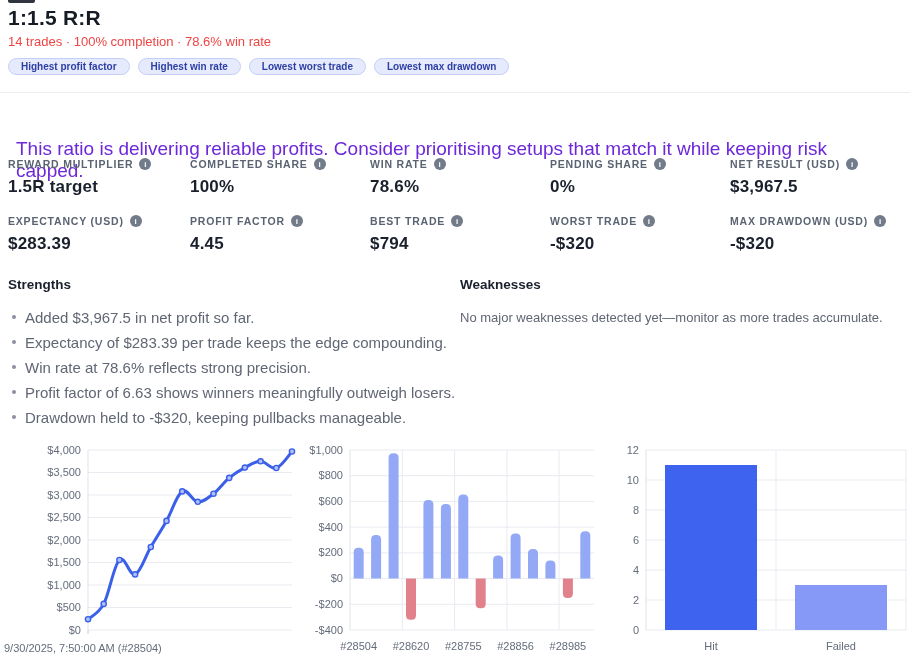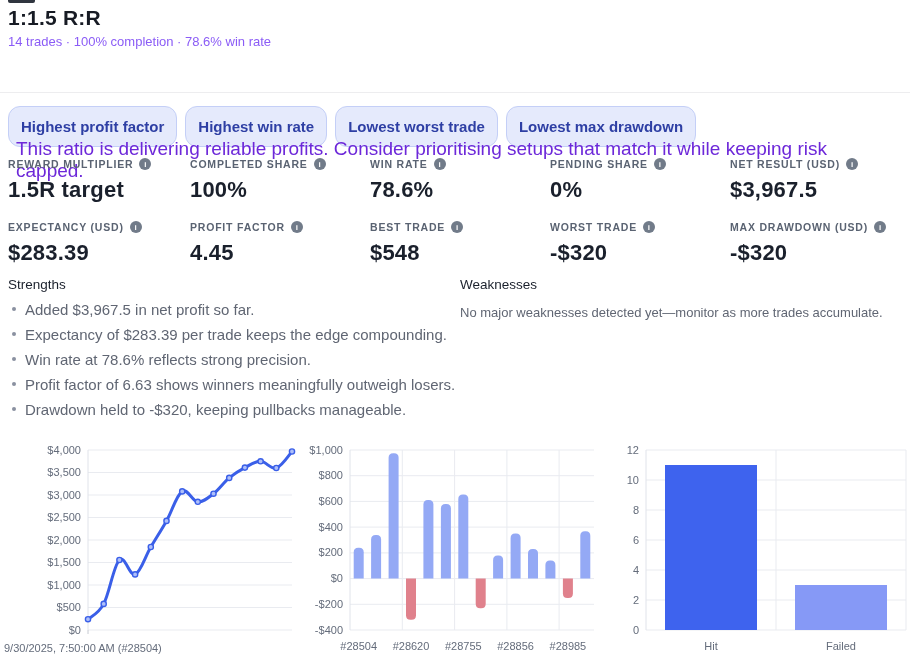--- a/index.html
+++ b/index.html
@@ -2,39 +2,39 @@
 <html><head>
 <meta charset="utf-8">
 <style>
   html,body{margin:0;padding:0;background:#fff;}
   body{font-family:"Liberation Sans",sans-serif;-webkit-font-smoothing:antialiased;}
   .page{position:relative;width:910px;height:662px;background:#ffffff;overflow:hidden;}
 
   .artifact{position:absolute;left:8px;top:0;width:27px;height:3px;background:#30353f;border-radius:0 0 2px 2px;}
 
   .title{position:absolute;left:8px;top:6px;margin:0;font-size:21px;font-weight:700;color:#171b24;letter-spacing:.2px;}
-  .subtitle{position:absolute;left:8px;top:34px;font-size:13px;color:#8b5cf6;}
+  .subtitle{position:absolute;left:8px;top:34px;font-size:13px;color:#ef4444;}
   .badges{position:absolute;left:8px;top:58px;display:flex;gap:8px;}
-  .badge{display:inline-flex;align-items:center;height:41px;padding:0 12px;border-radius:12px;
-         background:#e5eafc;border:1px solid #c4cff7;color:#2e3fa4;font-size:15px;font-weight:700;box-sizing:border-box;white-space:nowrap;margin-top:48px;}
+  .badge{display:inline-flex;align-items:center;height:17px;padding:0 12px;border-radius:12px;
+         background:#e5eafc;border:1px solid #c4cff7;color:#2e3fa4;font-size:10px;font-weight:700;box-sizing:border-box;white-space:nowrap;}
   .divider{position:absolute;left:0;top:92px;width:910px;height:1px;background:#ededef;}
   .summary{position:absolute;left:16px;top:119px;width:880px;font-size:19px;color:#6d28d9;}
 
   .metrics{position:absolute;left:8px;top:158px;width:894px;display:grid;
            grid-template-columns:182px 180px 180px 180px auto;row-gap:18px;}
   .metric-label-row{display:flex;align-items:center;gap:6px;}
   .metric-label{font-size:10.5px;font-weight:700;letter-spacing:.8px;color:#5a6372;}
   .info-icon{width:12px;height:12px;min-width:12px;border-radius:50%;background:#717b89;color:#fff;
              font-size:8px;font-weight:700;display:inline-flex;align-items:center;justify-content:center;cursor:default;}
-  .metric-value{margin-top:7px;font-size:22px;font-weight:700;color:#1a202c;letter-spacing:.2px;}
+  .metric-value{margin-top:7px;font-size:17px;font-weight:700;color:#1a202c;letter-spacing:.2px;}
 
   .insights{position:absolute;left:8px;top:277px;width:894px;display:flex;}
   .strengths{width:452px;}
   .weaknesses{flex:1;}
-  .insight-heading{margin:0 0 10px;font-size:13.5px;font-weight:400;color:#1a202c;}
+  .insight-heading{margin:0 0 18px;font-size:13.5px;font-weight:700;color:#1a202c;}
   .strength-list{list-style:none;margin:0;padding:0;}
   .strength-list li{position:relative;padding-left:17px;margin-bottom:10px;font-size:15px;line-height:15px;color:#606673;}
   .strength-list li::before{content:"";position:absolute;left:4px;top:5px;width:4px;height:4px;border-radius:50%;background:#8a90a0;}
   .weakness-text{margin-top:13px;font-size:13px;color:#606673;}
 
   .charts{position:absolute;left:0;top:438px;width:910px;display:flex;}
   .chart svg{display:block;}
   .tick{font:11px "Liberation Sans",sans-serif;fill:#646c7b;}
 </style>
 </head>
@@ -105,21 +105,21 @@
           <span class="metric-label">PROFIT FACTOR</span>
           <span class="info-icon">i</span>
         </div>
       <div class="metric-value">4.45</div>
     </div>
     <div class="metric">
       <div class="metric-label-row">
           <span class="metric-label">BEST TRADE</span>
           <span class="info-icon">i</span>
         </div>
-      <div class="metric-value">$548</div>
+      <div class="metric-value">$794</div>
     </div>
     <div class="metric">
       <div class="metric-label-row">
           <span class="metric-label">WORST TRADE</span>
           <span class="info-icon">i</span>
         </div>
       <div class="metric-value">-$320</div>
     </div>
     <div class="metric">
       <div class="metric-label-row">

